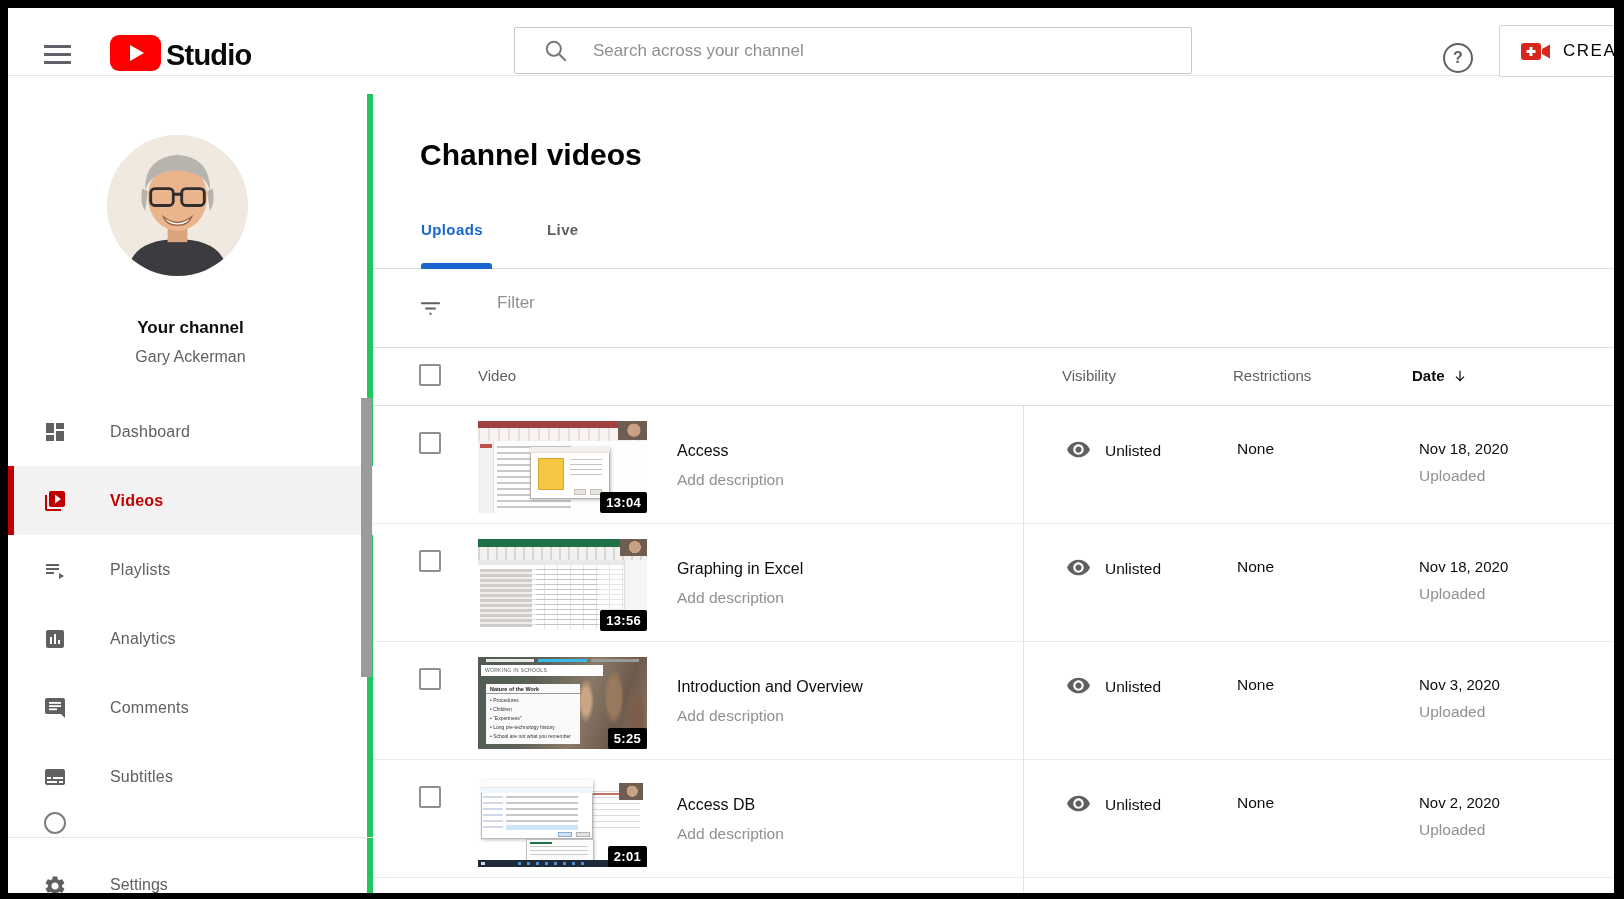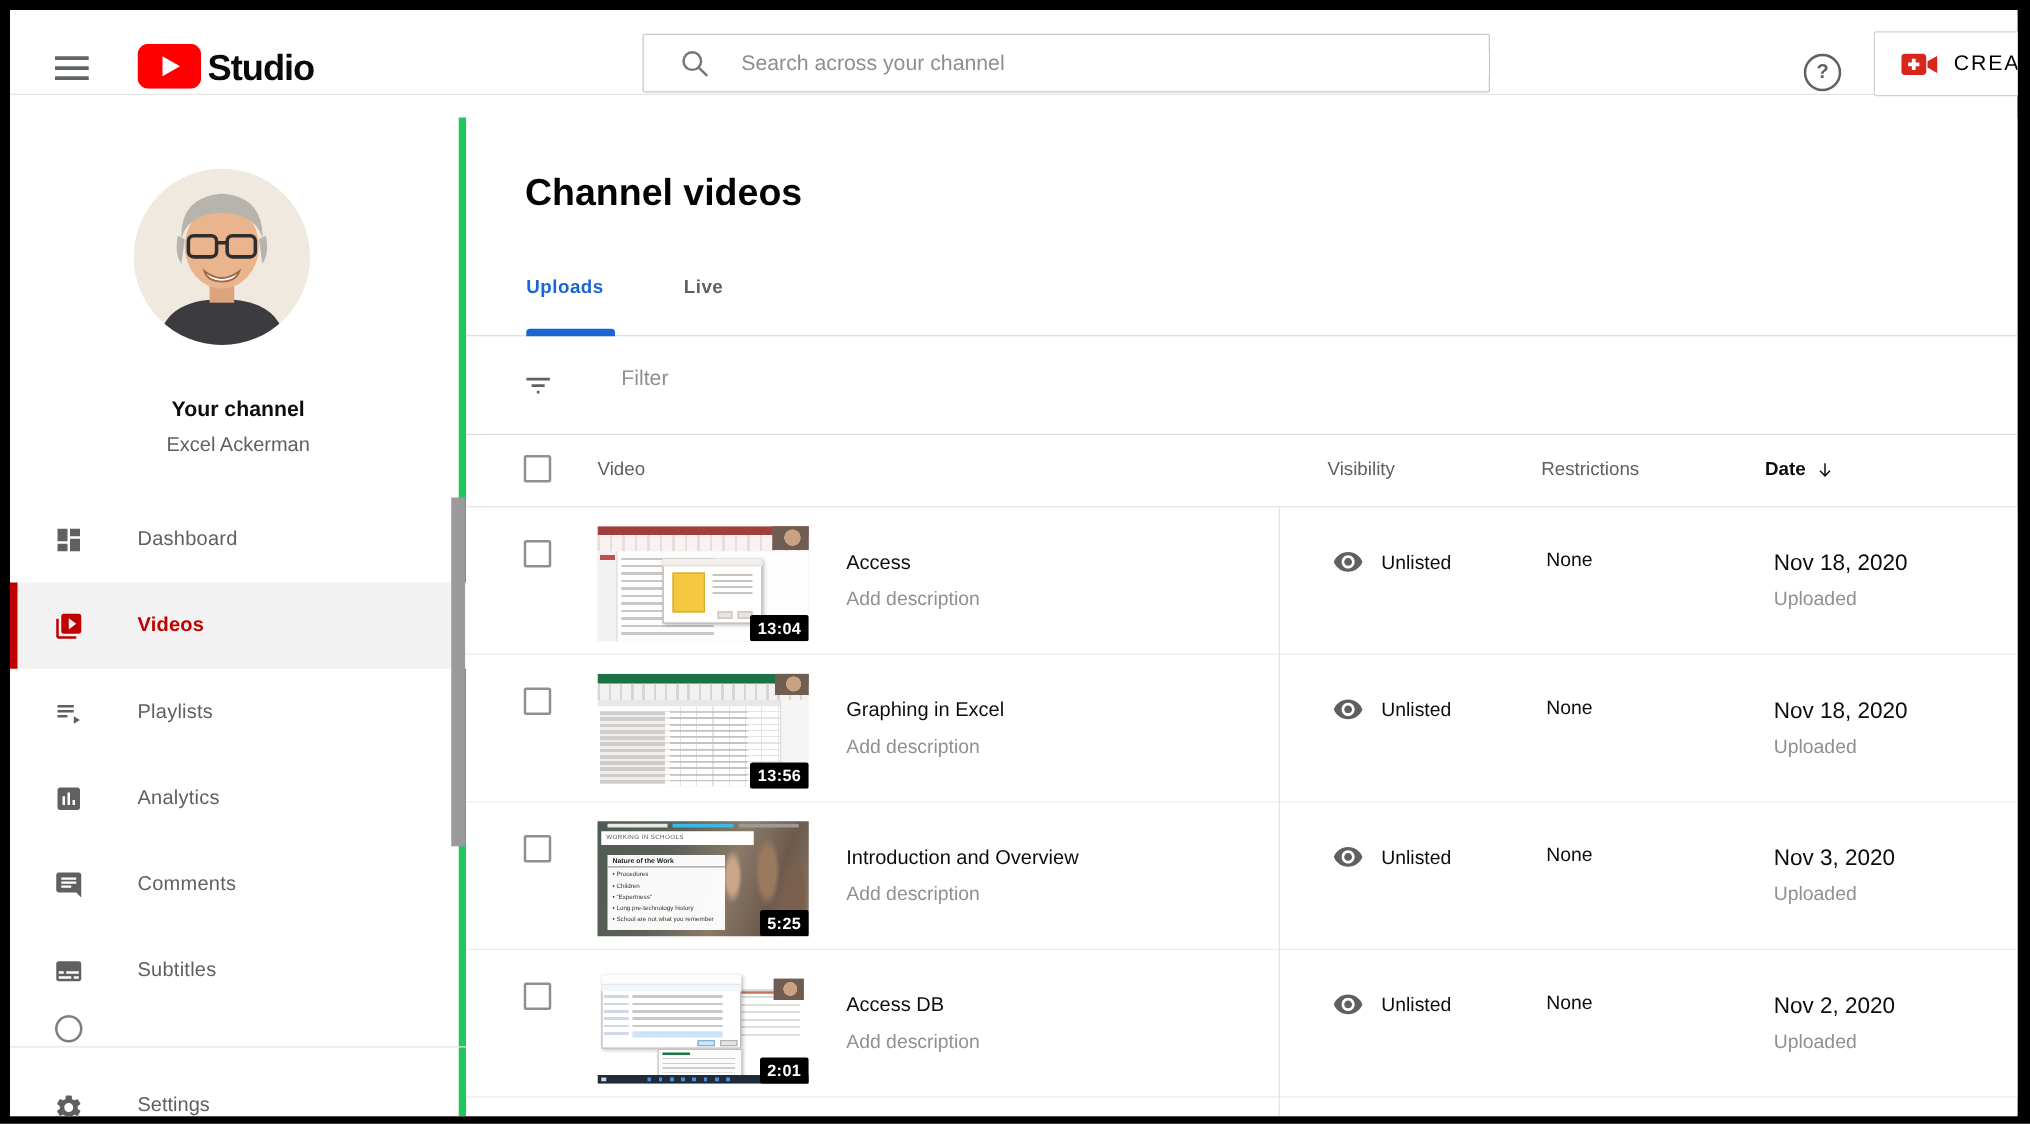--- a/index.html
+++ b/index.html
@@ -70,21 +70,21 @@
   .vrow .cbox { position:absolute; left:46px; top:26px; }
   .thumb { position:absolute; left:105px; top:15px; width:169px; height:92px; overflow:hidden; background:#ddd; cursor:pointer; }
   .dur { position:absolute; right:0; bottom:0; background:#000; color:#fff; font-size:13px; font-weight:700; padding:3px 6px; border-radius:2px; letter-spacing:0.3px; }
   .vtitle { position:absolute; left:304px; top:36px; font-size:16px; color:#0d0d0d; cursor:pointer; }
   .vdesc { position:absolute; left:304px; top:65px; font-size:15.5px; color:#909090; cursor:pointer; }
   .viscell { position:absolute; left:693px; top:31px; display:flex; align-items:center; cursor:pointer; }
   .viscell svg { flex:none; }
   .viscell .vtext { margin-left:14px; font-size:15.5px; color:#0d0d0d; margin-top:3px; }
   .rescell { position:absolute; left:864px; top:34px; font-size:15.5px; color:#0d0d0d; }
   .datecell { position:absolute; left:1046px; top:34px; }
-  .datecell .d1 { font-size:18px; color:#0d0d0d; }
+  .datecell .d1 { font-size:15px; color:#0d0d0d; }
   .datecell .d2 { font-size:15.5px; color:#909090; margin-top:10px; }
 
   
   .thumb > div { position:absolute; }
   
   .t-access { background:#ece9e6; }
   .ta-bar { left:0; top:0; width:169px; height:7px; background:#a0403e; }
   .ta-ribbon { left:0; top:7px; width:169px; height:13px; background:#f8f3f2; background-image:repeating-linear-gradient(90deg,#e6dedc 0 2px,transparent 2px 10px); }
   .ta-body { left:0; top:20px; width:169px; height:72px; background:#fdfdfd; }
   .ta-left { left:0; top:20px; width:16px; height:72px; background:#f3f1ef; border-right:1px solid #ddd; }
@@ -193,21 +193,21 @@
         <path d="M27 40 Q26 16 50 14 Q74 16 73 40 Q70 26 50 25 Q30 26 27 40 Z" fill="#b7b4ae"></path>
         <path d="M25 38 q-2 10 2 16 l2 -14 Z" fill="#b7b4ae"></path>
         <path d="M75 38 q2 10 -2 16 l-2 -14 Z" fill="#b7b4ae"></path>
         <rect x="31" y="38" width="16" height="12" rx="3" fill="none" stroke="#2e2e2e" stroke-width="2"></rect>
         <rect x="53" y="38" width="16" height="12" rx="3" fill="none" stroke="#2e2e2e" stroke-width="2"></rect>
         <line x1="47" y1="42" x2="53" y2="42" stroke="#2e2e2e" stroke-width="2"></line>
         <path d="M40 58 Q50 66 60 58 Q58 64 50 64 Q42 64 40 58 Z" fill="#fff" stroke="#9c6a48" stroke-width="1"></path>
       </svg>
     </div>
     <div class="ch-title">Your channel</div>
-    <div class="ch-name">Excel Ackerman</div>
+    <div class="ch-name">Gary Ackerman</div>
 
     <div class="menu">
       <div class="mitem" style="top:0">
         <span class="micon">
           <svg width="24" height="24" viewBox="0 0 24 24" fill="#606060">
               <path d="M3 13h8V3H3v10zm0 8h8v-6H3v6zm10 0h8V11h-8v10zm0-18v6h8V3h-8z"></path>
             </svg>
         </span>
         <span class="mlabel">Dashboard</span>
       </div>

